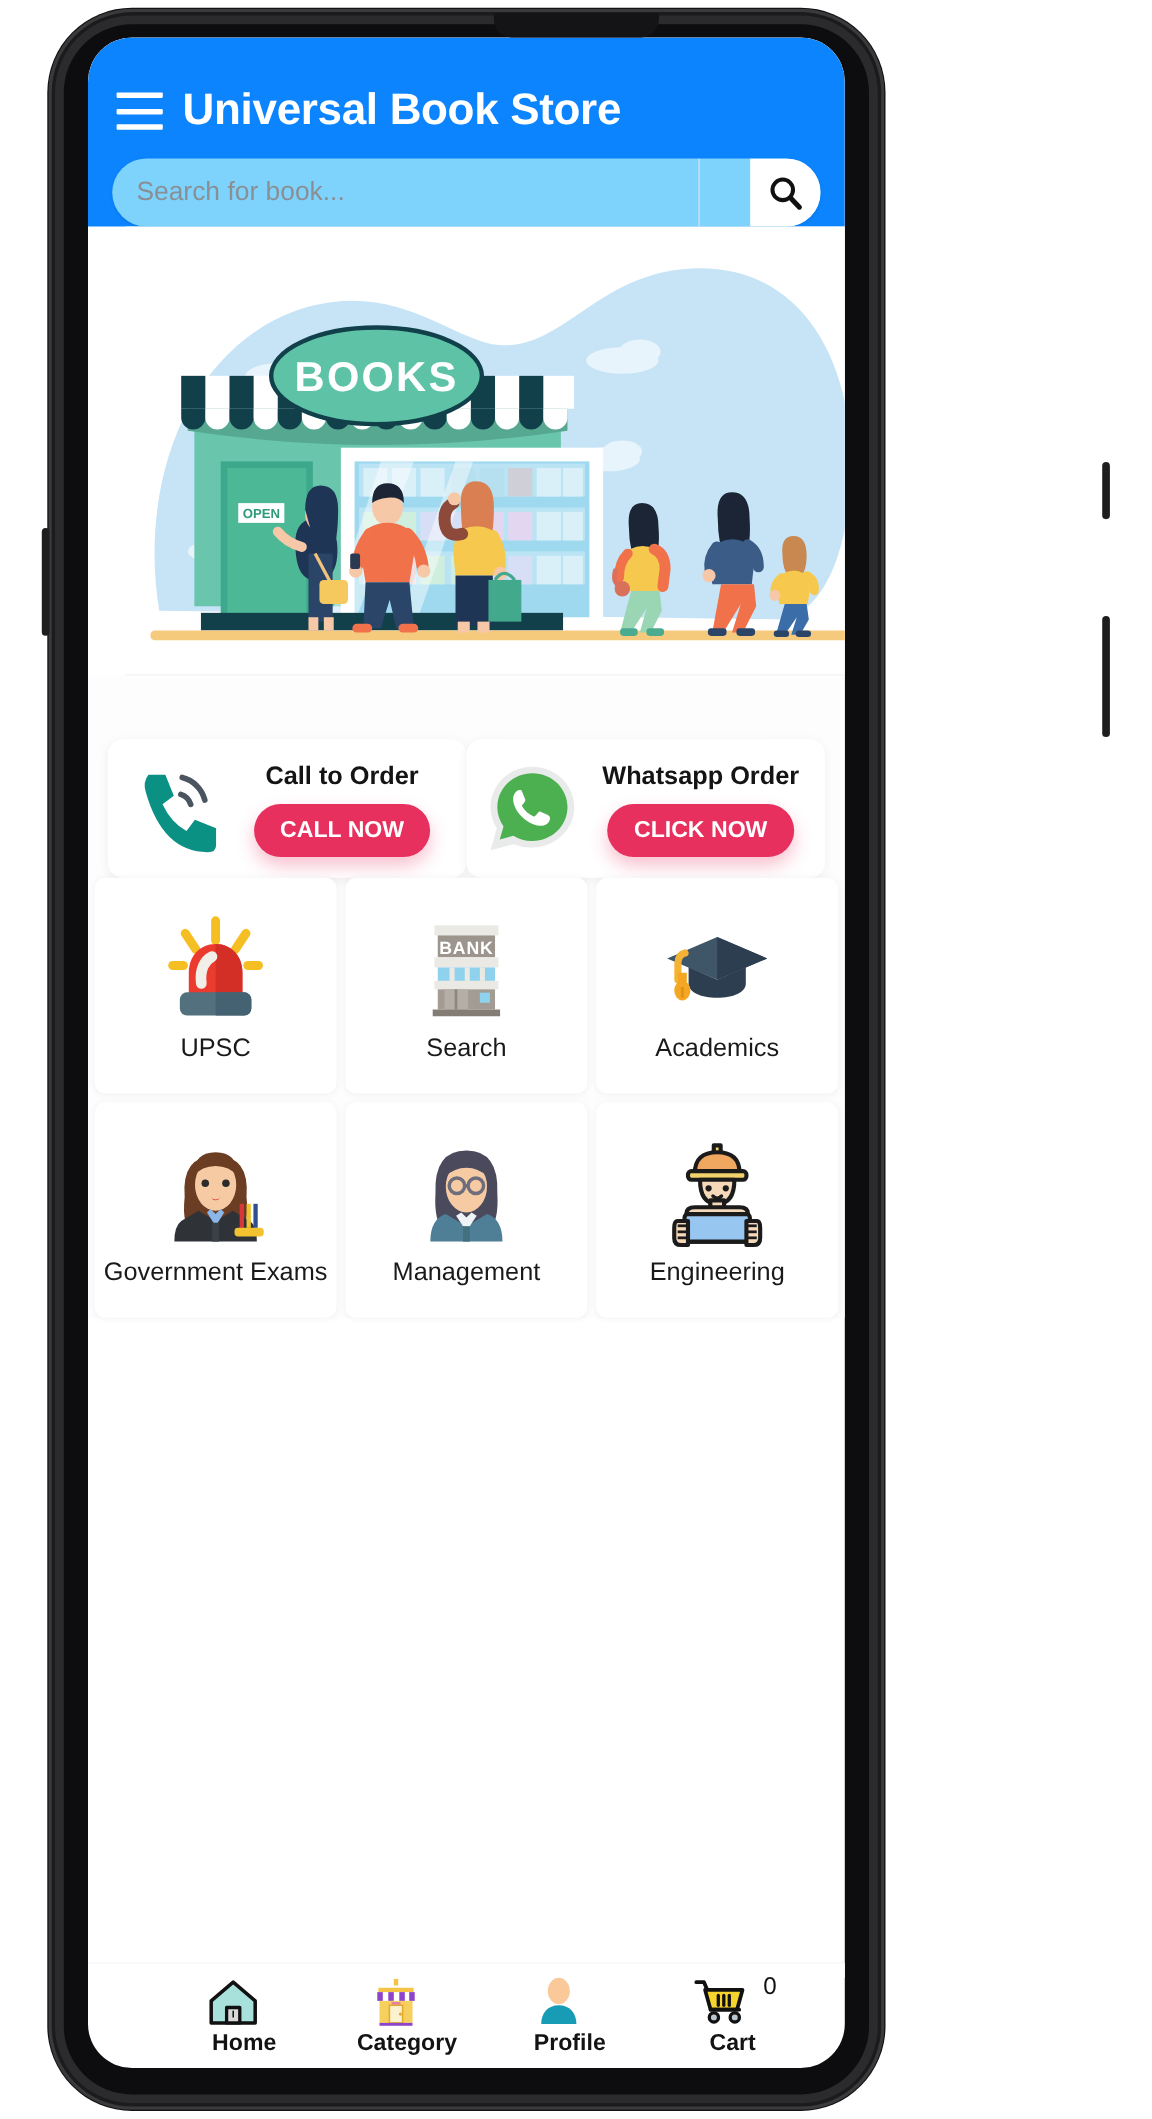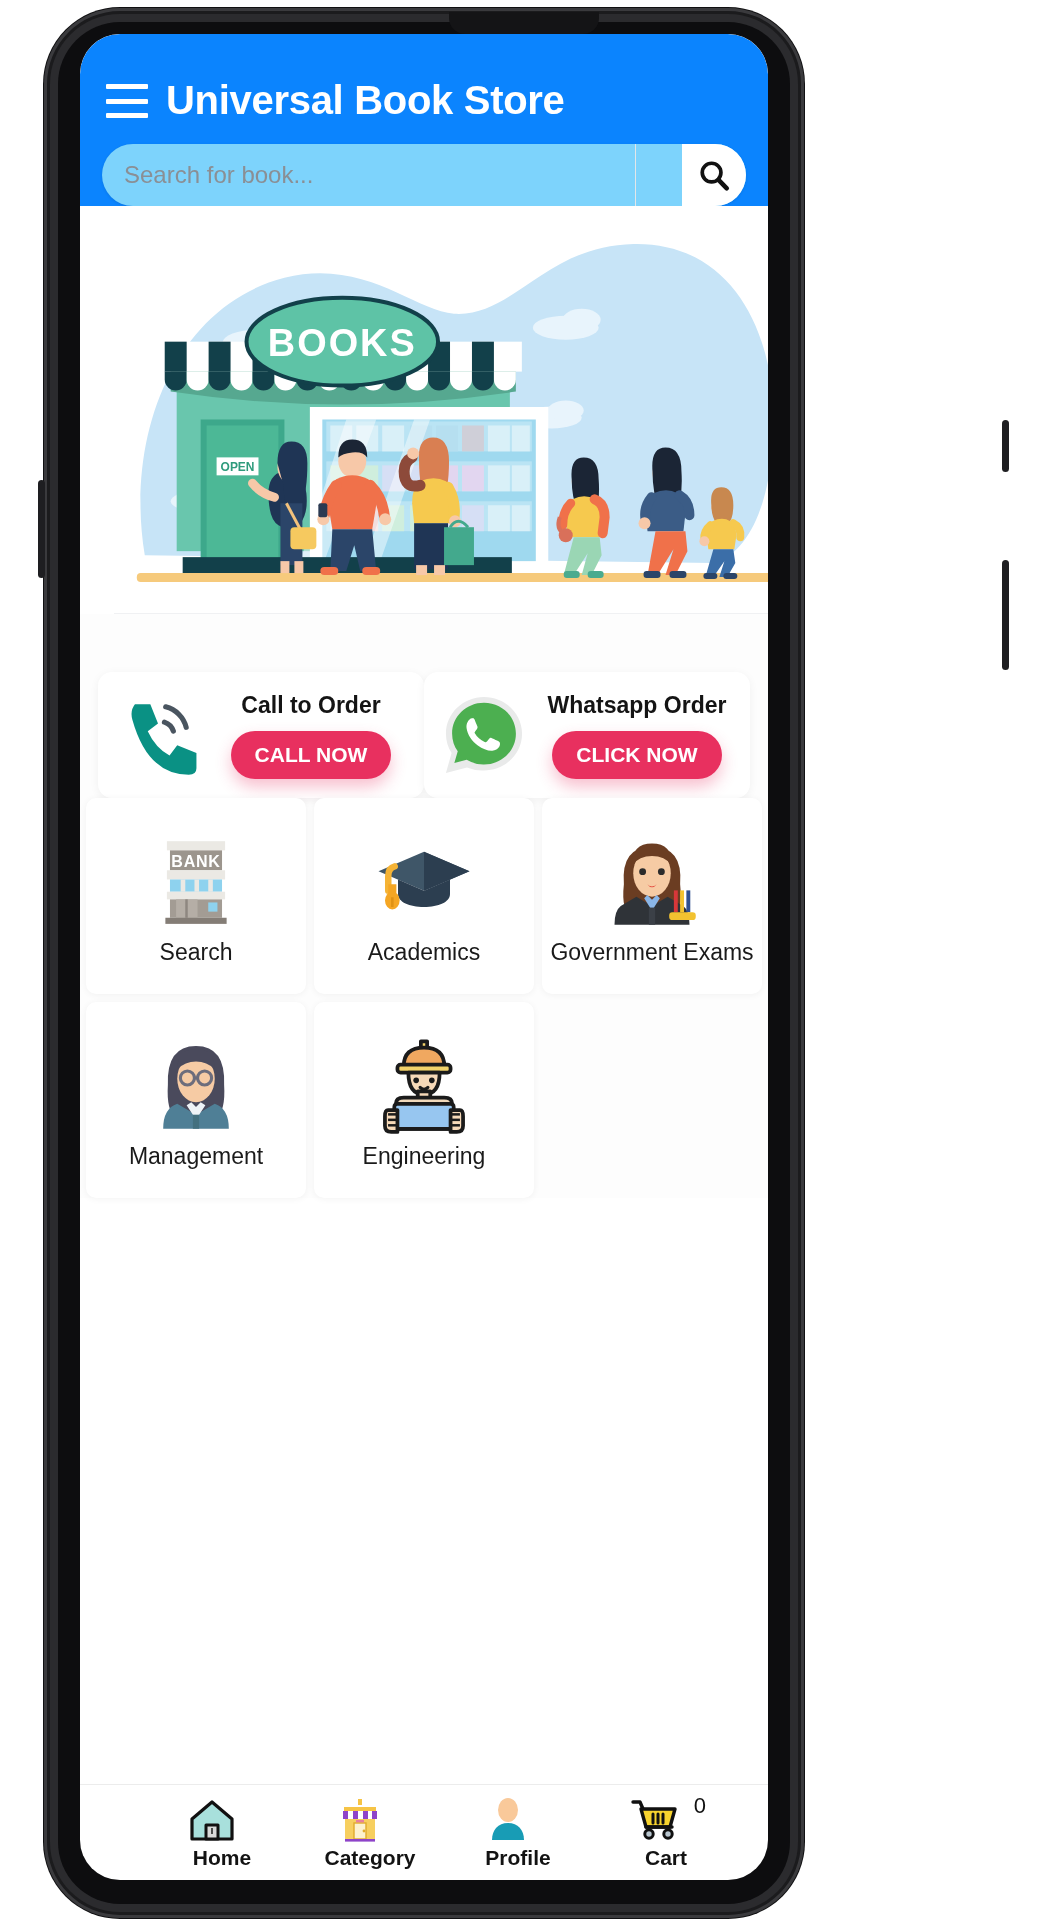--- a/index.html
+++ b/index.html
@@ -448,20 +448,39 @@
             <button class="pill-btn">CLICK NOW</button>
           </div>
         </div>
 
       </div>
     </div>
 
 
     <div class="cat-grid">
 
+      <div class="cat-card">
+        <div class="cat-ico">
+          <svg width="104" height="104" viewBox="0 0 64 64">
+            <g stroke="#f5bf23" stroke-width="5" stroke-linecap="round">
+              <line x1="32" y1="5" x2="32" y2="16"></line>
+              <line x1="15" y1="12" x2="21" y2="21"></line>
+              <line x1="49" y1="12" x2="43" y2="21"></line>
+              <line x1="8" y1="30" x2="14" y2="30"></line>
+              <line x1="56" y1="30" x2="50" y2="30"></line>
+            </g>
+            <path d="M32 18 c-9 0 -15 7 -15 16 v12 h30 v-12 c0 -9 -6 -16 -15 -16z" fill="#ea3b2e"></path>
+            <path d="M32 18 v28 h15 v-12 c0 -9 -6 -16 -15 -16z" fill="#d42f26"></path>
+            <path d="M24 40 c-1 -8 2 -13 6 -15" fill="none" stroke="#f2efe8" stroke-width="6" stroke-linecap="round"></path>
+            <rect x="12" y="45" width="40" height="13" rx="4" fill="#53707e"></rect>
+            <path d="M32 45 h16 a4 4 0 0 1 4 4 v5 a4 4 0 0 1 -4 4 h-16z" fill="#456272"></path>
+          </svg>
+        </div>
+        <div class="cat-label">UPSC</div>
+      </div>
 
       <div class="cat-card">
         <div class="cat-ico">
           <svg width="98" height="98" viewBox="0 0 64 64">
             <rect x="13" y="6" width="38" height="6" fill="#ebe9e4"></rect>
             <rect x="15" y="12" width="34" height="13" fill="#9c958d"></rect>
             <text x="32" y="23" text-anchor="middle" font-family="Liberation Sans, sans-serif" font-size="10.5" font-weight="bold" fill="#ffffff" letter-spacing=".5">BANK</text>
             <rect x="13" y="25" width="38" height="6" fill="#ebe9e4"></rect>
             <rect x="15" y="31" width="34" height="8" fill="#8ed2ee"></rect>
             <g fill="#ebe9e4">

